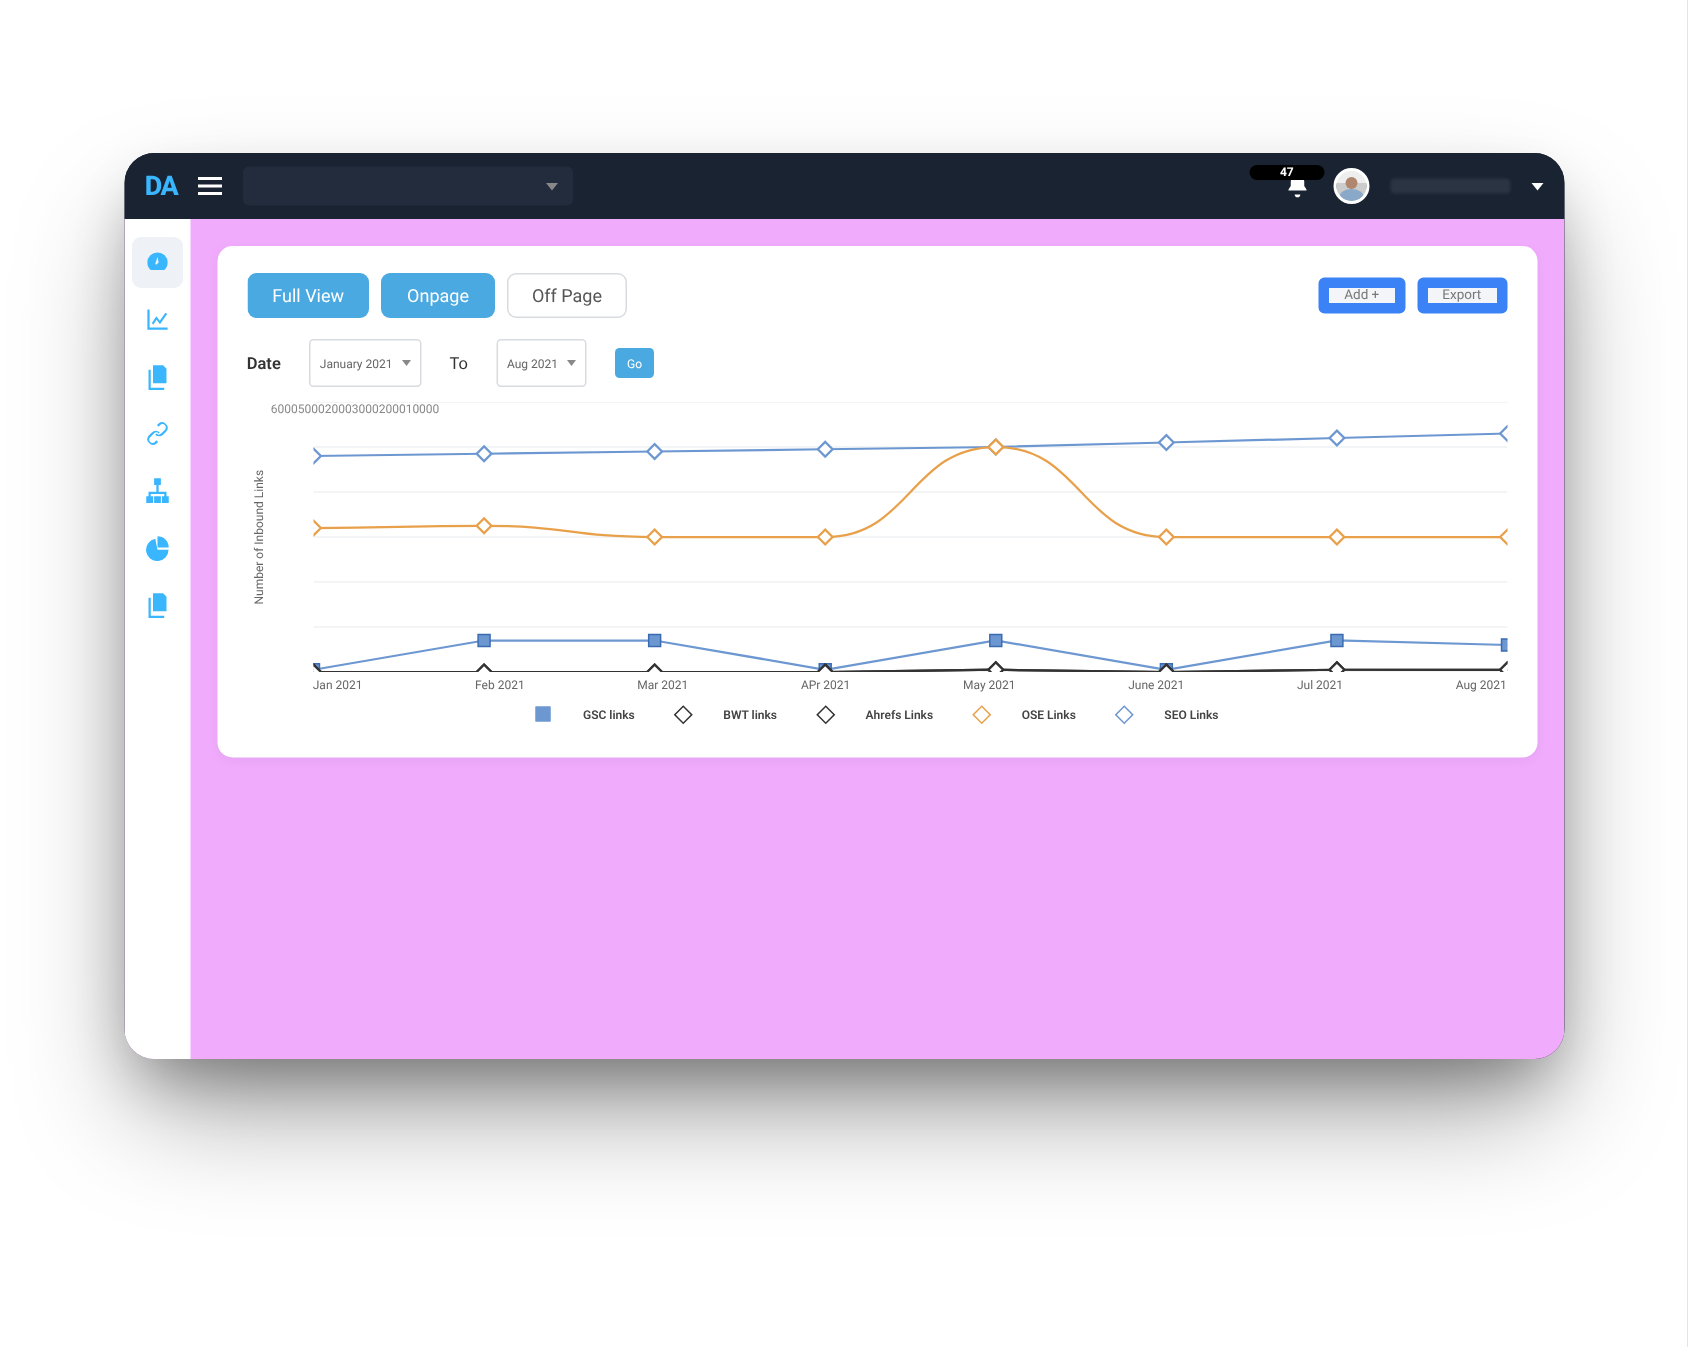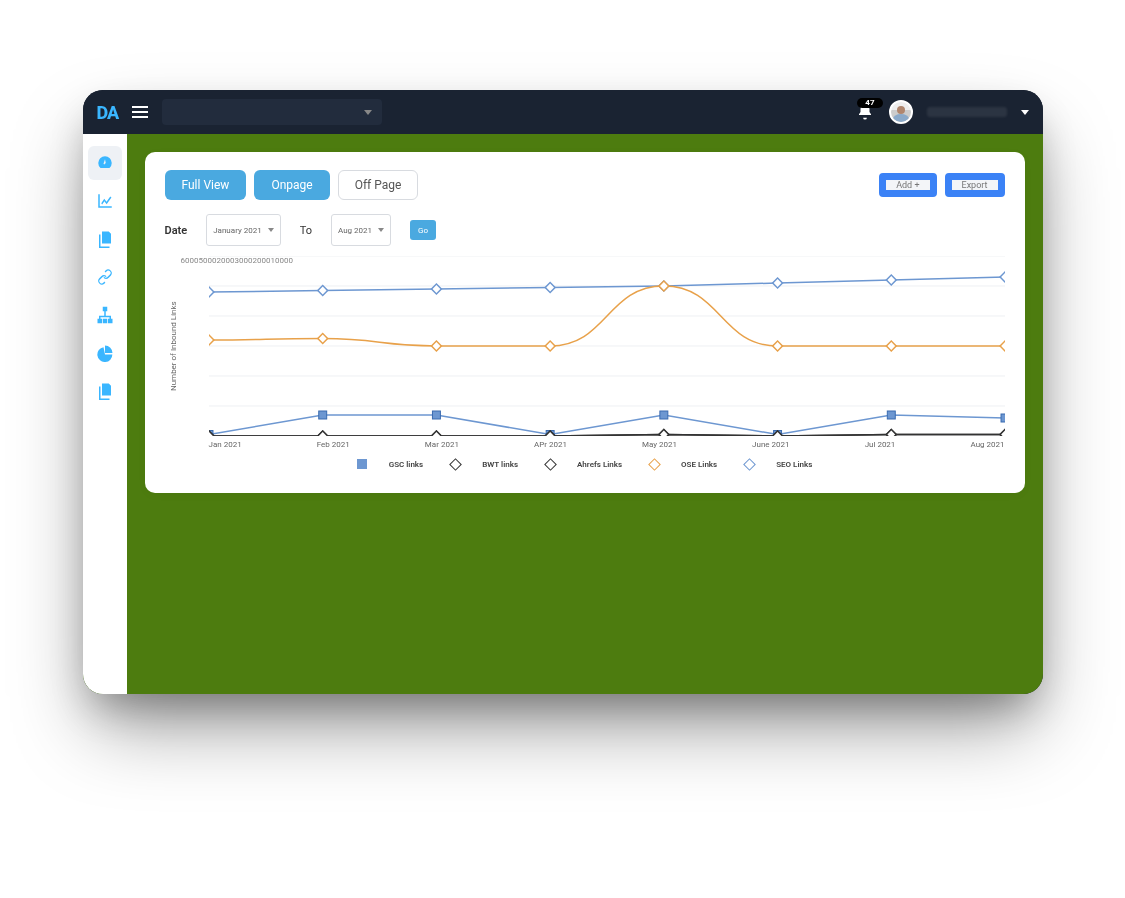--- a/index.html
+++ b/index.html
@@ -12,20 +12,21 @@
   min-height: 898px;
   padding: 90px 40px;
 }
 .device-frame {
   width: 960px;
   border-radius: 20px;
   overflow: hidden;
   background: #1a2332;
   box-shadow: 0 40px 80px -10px rgba(0,0,0,0.4), 0 20px 40px -10px rgba(0,0,0,0.3);
   position: relative;
+  margin-top: 12px;
 }
 .topbar {
   height: 44px;
   background: #1a2332;
   display: flex;
   align-items: center;
   padding: 0 14px;
   gap: 14px;
   color: #fff;
 }
@@ -38,32 +39,32 @@
   display: flex; align-items: center; justify-content: flex-end;
   padding: 0 10px;
 }
 .top-select .caret { width: 0; height: 0; border-left: 4px solid transparent; border-right: 4px solid transparent; border-top: 5px solid #888; }
 .top-spacer { flex: 1; }
 .bell { position: relative; width: 20px; height: 20px; display:flex; align-items:center; justify-content:center; }
 .bell svg { width: 18px; height: 18px; }
 .badge {
   position: absolute; top: -4px; right: -8px;
   background: #000000; color: #fff; font-size: 8px; font-weight: 700;
-  padding: 1px 8px; border-radius: 7px; line-height: 1;
+  padding: 1px 20px; border-radius: 7px; line-height: 1;
 }
 .avatar {
   width: 24px; height: 24px; border-radius: 50%;
   background: linear-gradient(180deg,#eee 40%, #ccc 40%);
   border: 2px solid #fff; position: relative; overflow:hidden;
 }
 .avatar::before { content:""; position:absolute; top:4px; left:50%; transform:translateX(-50%); width:8px; height:8px; background:#b0866e; border-radius:50%; }
 .avatar::after { content:""; position:absolute; bottom:-2px; left:50%; transform:translateX(-50%); width:16px; height:10px; background:#8aa9c9; border-radius:50% 50% 0 0; }
 .username-block { width: 80px; height: 10px; background: rgba(255,255,255,0.08); border-radius: 3px; filter: blur(1px);}
 .user-caret { width:0; height:0; border-left:4px solid transparent; border-right:4px solid transparent; border-top:5px solid #fff; }
-.app-body { display: flex; background: #4d7c0f; min-height: 560px; }
+.app-body { display: flex; background: #f0abfc; min-height: 560px; }
 .sidebar {
   width: 44px; background: #fff;
   display: flex; flex-direction: column; align-items: center;
   padding-top: 12px; gap: 4px;
 }
 .side-item {
   width: 34px; height: 34px; border-radius: 6px;
   display:flex; align-items:center; justify-content:center;
   color: #3ab6ff; cursor:pointer;
 }

